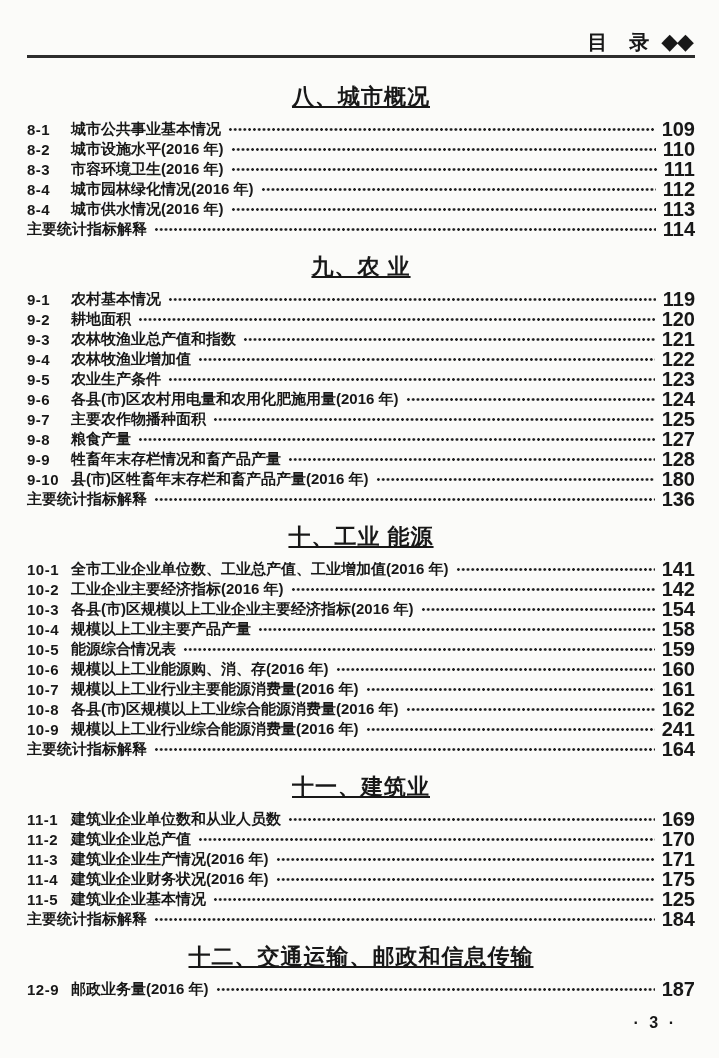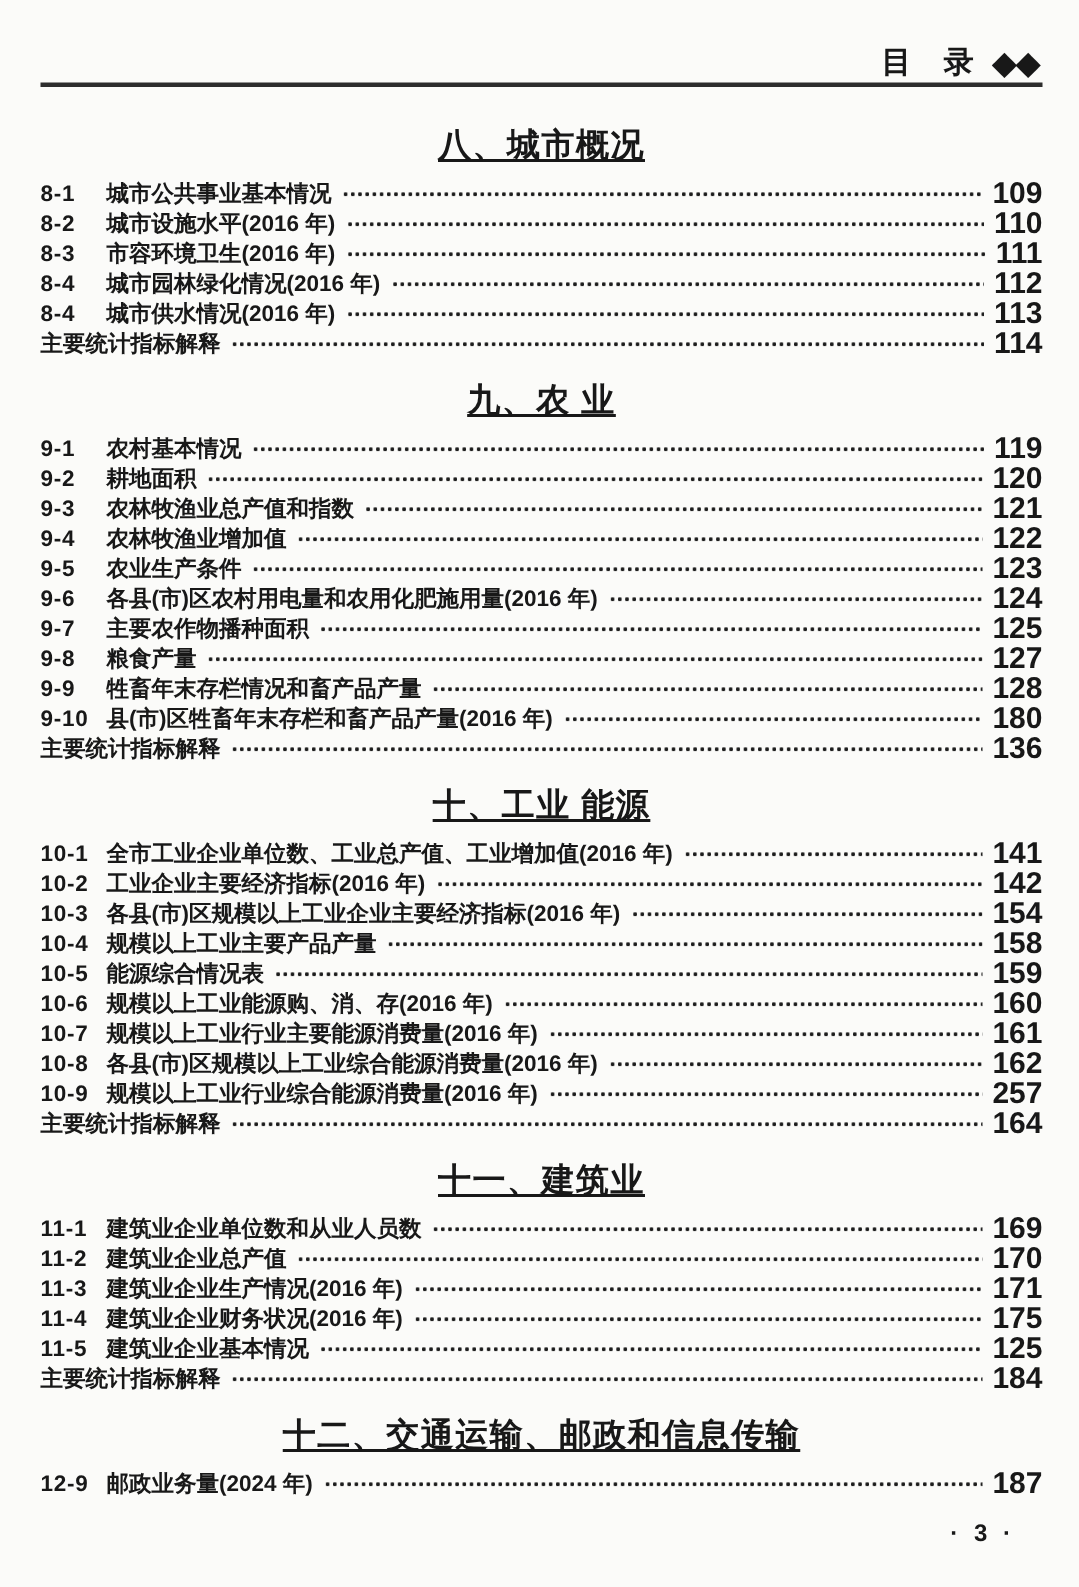--- a/index.html
+++ b/index.html
@@ -226,21 +226,21 @@
         <div class="toc-row">
           <span class="num">10-8</span>
           <span class="row-title">各县(市)区规模以上工业综合能源消费量(2016 年)</span>
           <span class="leader"></span>
           <span class="page-num">162</span>
         </div>
         <div class="toc-row">
           <span class="num">10-9</span>
           <span class="row-title">规模以上工业行业综合能源消费量(2016 年)</span>
           <span class="leader"></span>
-          <span class="page-num">257</span>
+          <span class="page-num">241</span>
         </div>
         <div class="toc-row">
           <span class="row-title">主要统计指标解释</span>
           <span class="leader"></span>
           <span class="page-num">164</span>
         </div>
       </div>
       <div class="section">
         <div class="section-title">十一、建筑业</div>
         <div class="toc-row">
@@ -276,21 +276,21 @@
         <div class="toc-row">
           <span class="row-title">主要统计指标解释</span>
           <span class="leader"></span>
           <span class="page-num">184</span>
         </div>
       </div>
       <div class="section">
         <div class="section-title">十二、交通运输、邮政和信息传输</div>
         <div class="toc-row">
           <span class="num">12-9</span>
-          <span class="row-title">邮政业务量(2024 年)</span>
+          <span class="row-title">邮政业务量(2016 年)</span>
           <span class="leader"></span>
           <span class="page-num">187</span>
         </div>
       </div>
     </div>
 
   <div class="footer">· 3 ·</div>
 
 </div>
 

